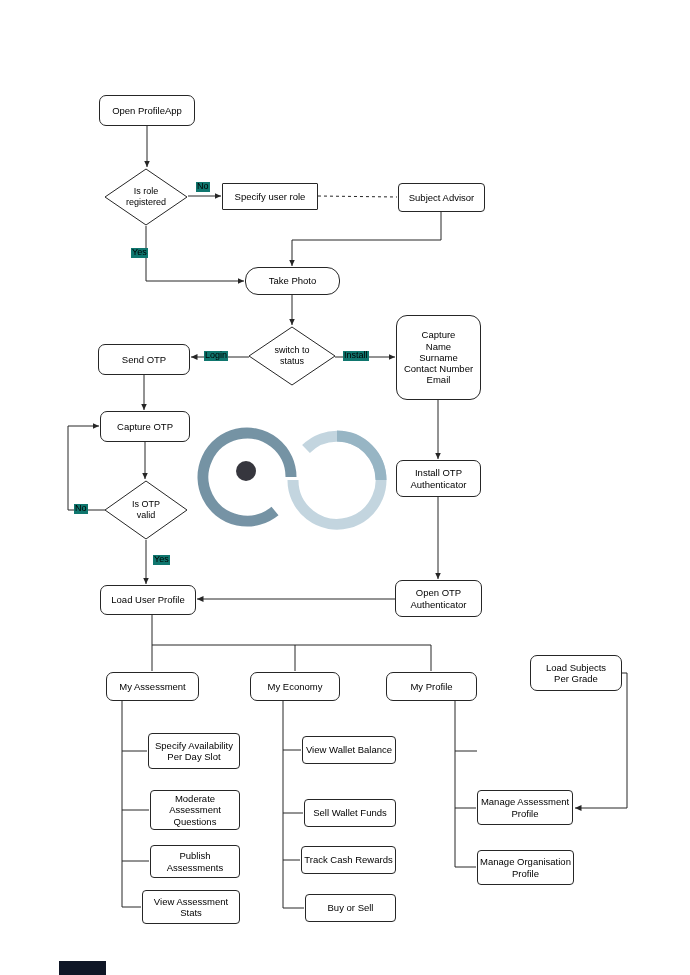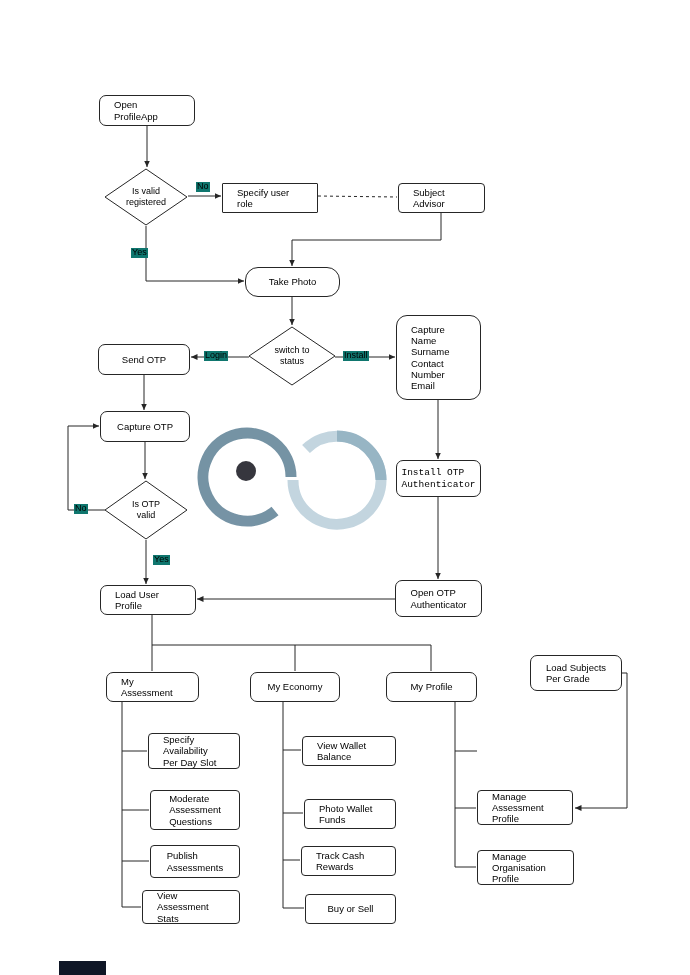--- a/index.html
+++ b/index.html
@@ -3,23 +3,23 @@
 <meta charset="utf-8">
 <style>
   html,body{margin:0;padding:0;background:#fff;}
   .canvas{
     position:relative;width:690px;height:975px;background:#ffffff;
     font-family:"Liberation Sans",sans-serif;color:#000;overflow:hidden;
   }
   .layer{position:absolute;left:0;top:0;}
   .node{
     position:absolute;display:flex;align-items:center;justify-content:center;
-    text-align:left;background:#fff;border:1px solid #262626;border-radius:7px;
+    text-align:center;background:#fff;border:1px solid #262626;border-radius:7px;
     font-size:9.5px;line-height:1.18;white-space:pre-line;box-sizing:border-box;
-    padding:14px;
+    padding:0;
   }
   .sharp{border-radius:1px;}
   .r4{border-radius:4px;}
   .big-round{border-radius:11px;}
   .dlabel{
     position:absolute;text-align:center;font-size:9px;line-height:1.2;
     white-space:pre-line;pointer-events:none;
   }
   .elabel{
     position:absolute;font-size:9px;line-height:1.1;background:#0f766e;padding:0 1px;
@@ -99,21 +99,21 @@
   <div class="node sharp" style="left:222px;top:183px;width:96px;height:27px;">Specify user role</div>
   <div class="node r4" style="left:398px;top:183px;width:87px;height:29px;">Subject Advisor</div>
   <div class="node" style="left:245px;top:267px;width:95px;height:28px;border-radius:13px;">Take Photo</div>
   <div class="node" style="left:98px;top:344px;width:92px;height:31px;">Send OTP</div>
   <div class="node" style="left:100px;top:411px;width:90px;height:31px;">Capture OTP</div>
   <div class="node big-round" style="left:396px;top:315px;width:85px;height:85px;">Capture
 Name
 Surname
 Contact Number
 Email</div>
-  <div class="node" style="left:396px;top:460px;width:85px;height:37px;font-family:Liberation Mono, monospace;">Install OTP
+  <div class="node" style="left:396px;top:460px;width:85px;height:37px;">Install OTP
 Authenticator</div>
   <div class="node" style="left:100px;top:585px;width:96px;height:30px;">Load User Profile</div>
   <div class="node" style="left:395px;top:580px;width:87px;height:37px;">Open OTP
 Authenticator</div>
 
   <div class="node" style="left:106px;top:672px;width:93px;height:29px;">My Assessment</div>
   <div class="node" style="left:250px;top:672px;width:90px;height:29px;">My Economy</div>
   <div class="node" style="left:386px;top:672px;width:91px;height:29px;">My Profile</div>
   <div class="node" style="left:530px;top:655px;width:92px;height:36px;">Load Subjects
 Per Grade</div>
@@ -122,30 +122,30 @@
 Per Day Slot</div>
   <div class="node r4" style="left:150px;top:790px;width:90px;height:40px;">Moderate
 Assessment
 Questions</div>
   <div class="node r4" style="left:150px;top:845px;width:90px;height:33px;">Publish
 Assessments</div>
   <div class="node r4" style="left:142px;top:890px;width:98px;height:34px;">View Assessment
 Stats</div>
 
   <div class="node r4" style="left:302px;top:736px;width:94px;height:28px;">View Wallet Balance</div>
-  <div class="node r4" style="left:304px;top:799px;width:92px;height:28px;">Photo Wallet Funds</div>
+  <div class="node r4" style="left:304px;top:799px;width:92px;height:28px;">Sell Wallet Funds</div>
   <div class="node r4" style="left:301px;top:846px;width:95px;height:28px;">Track Cash Rewards</div>
   <div class="node r4" style="left:305px;top:894px;width:91px;height:28px;">Buy or Sell</div>
 
   <div class="node r4" style="left:477px;top:790px;width:96px;height:35px;">Manage Assessment
 Profile</div>
   <div class="node r4" style="left:477px;top:850px;width:97px;height:35px;">Manage Organisation
 Profile</div>
 
-  <div class="dlabel" style="left:106px;top:186px;width:80px;">Is valid
+  <div class="dlabel" style="left:106px;top:186px;width:80px;">Is role
 registered</div>
   <div class="dlabel" style="left:252px;top:345px;width:80px;">switch to
 status</div>
   <div class="dlabel" style="left:106px;top:499px;width:80px;">Is OTP
 valid</div>
 
   <span class="elabel" style="left:196px;top:182px;">No</span>
   <span class="elabel" style="left:131px;top:248px;">Yes</span>
   <span class="elabel" style="left:204px;top:351px;">Login</span>
   <span class="elabel" style="left:343px;top:351px;">Install</span>

